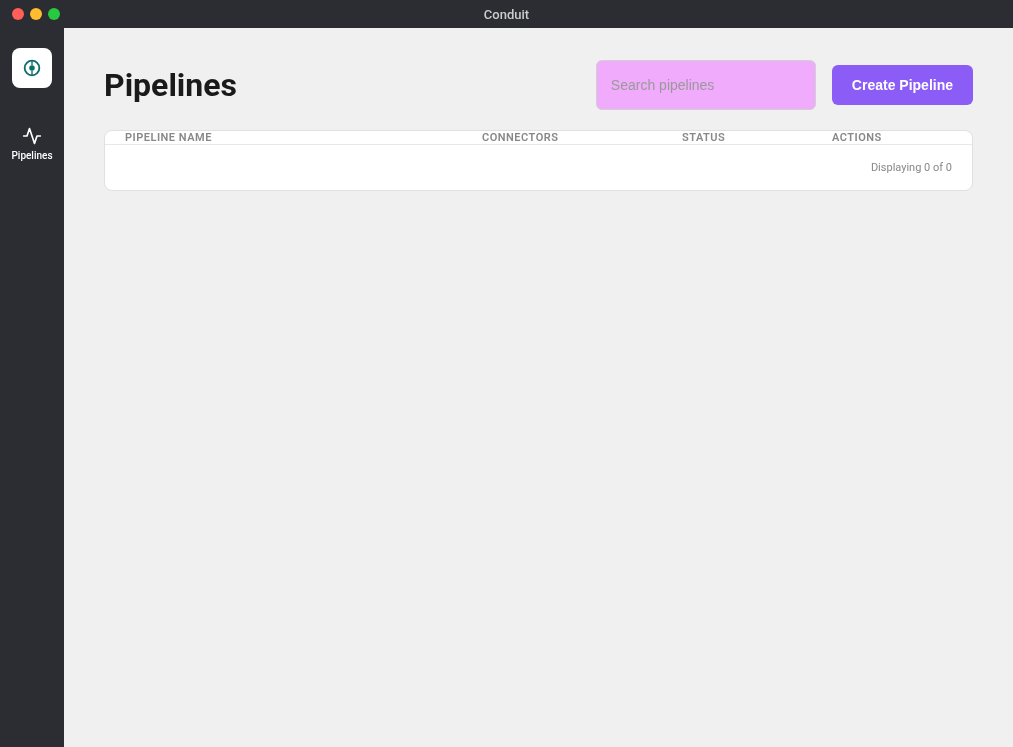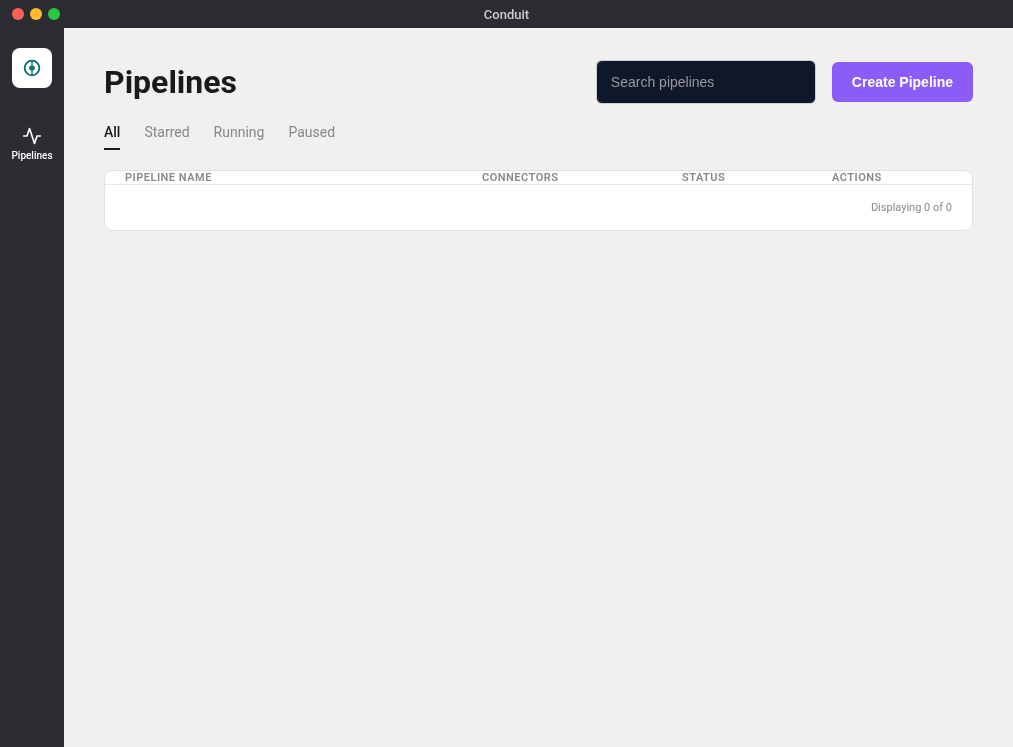--- a/index.html
+++ b/index.html
@@ -163,27 +163,27 @@
     }
 
     .header-actions {
       display: flex;
       align-items: center;
       gap: 16px;
     }
 
     .search-input {
       width: 220px;
-      height: 44px;
+      height: 50px;
       border: 1px solid #d0d0d0;
       border-radius: 6px;
       padding: 0 14px;
       font-size: 14px;
       color: #666;
-      background: #0f172a;
+      background: #f0abfc;
       outline: none;
     }
 
     .search-input::placeholder {
       color: #999;
     }
 
     .create-btn {
       height: 40px;
       padding: 0 20px;
@@ -293,26 +293,20 @@
     <div class="content-area">
 
       <div class="page-header">
         <h1 class="page-title">Pipelines</h1>
         <div class="header-actions">
           <input class="search-input" type="text" placeholder="Search pipelines" style="">
           <button class="create-btn">Create Pipeline</button>
         </div>
       </div>
 
-      <div class="tabs">
-        <div class="tab active">All</div>
-        <div class="tab">Starred</div>
-        <div class="tab">Running</div>
-        <div class="tab">Paused</div>
-      </div>
 
       <div class="table-container">
         <div class="table-header">
           <div class="table-header-cell">PIPELINE NAME</div>
           <div class="table-header-cell">CONNECTORS</div>
           <div class="table-header-cell">STATUS</div>
           <div class="table-header-cell">ACTIONS</div>
         </div>
         <div class="display-count">Displaying 0 of 0</div>
       </div>

